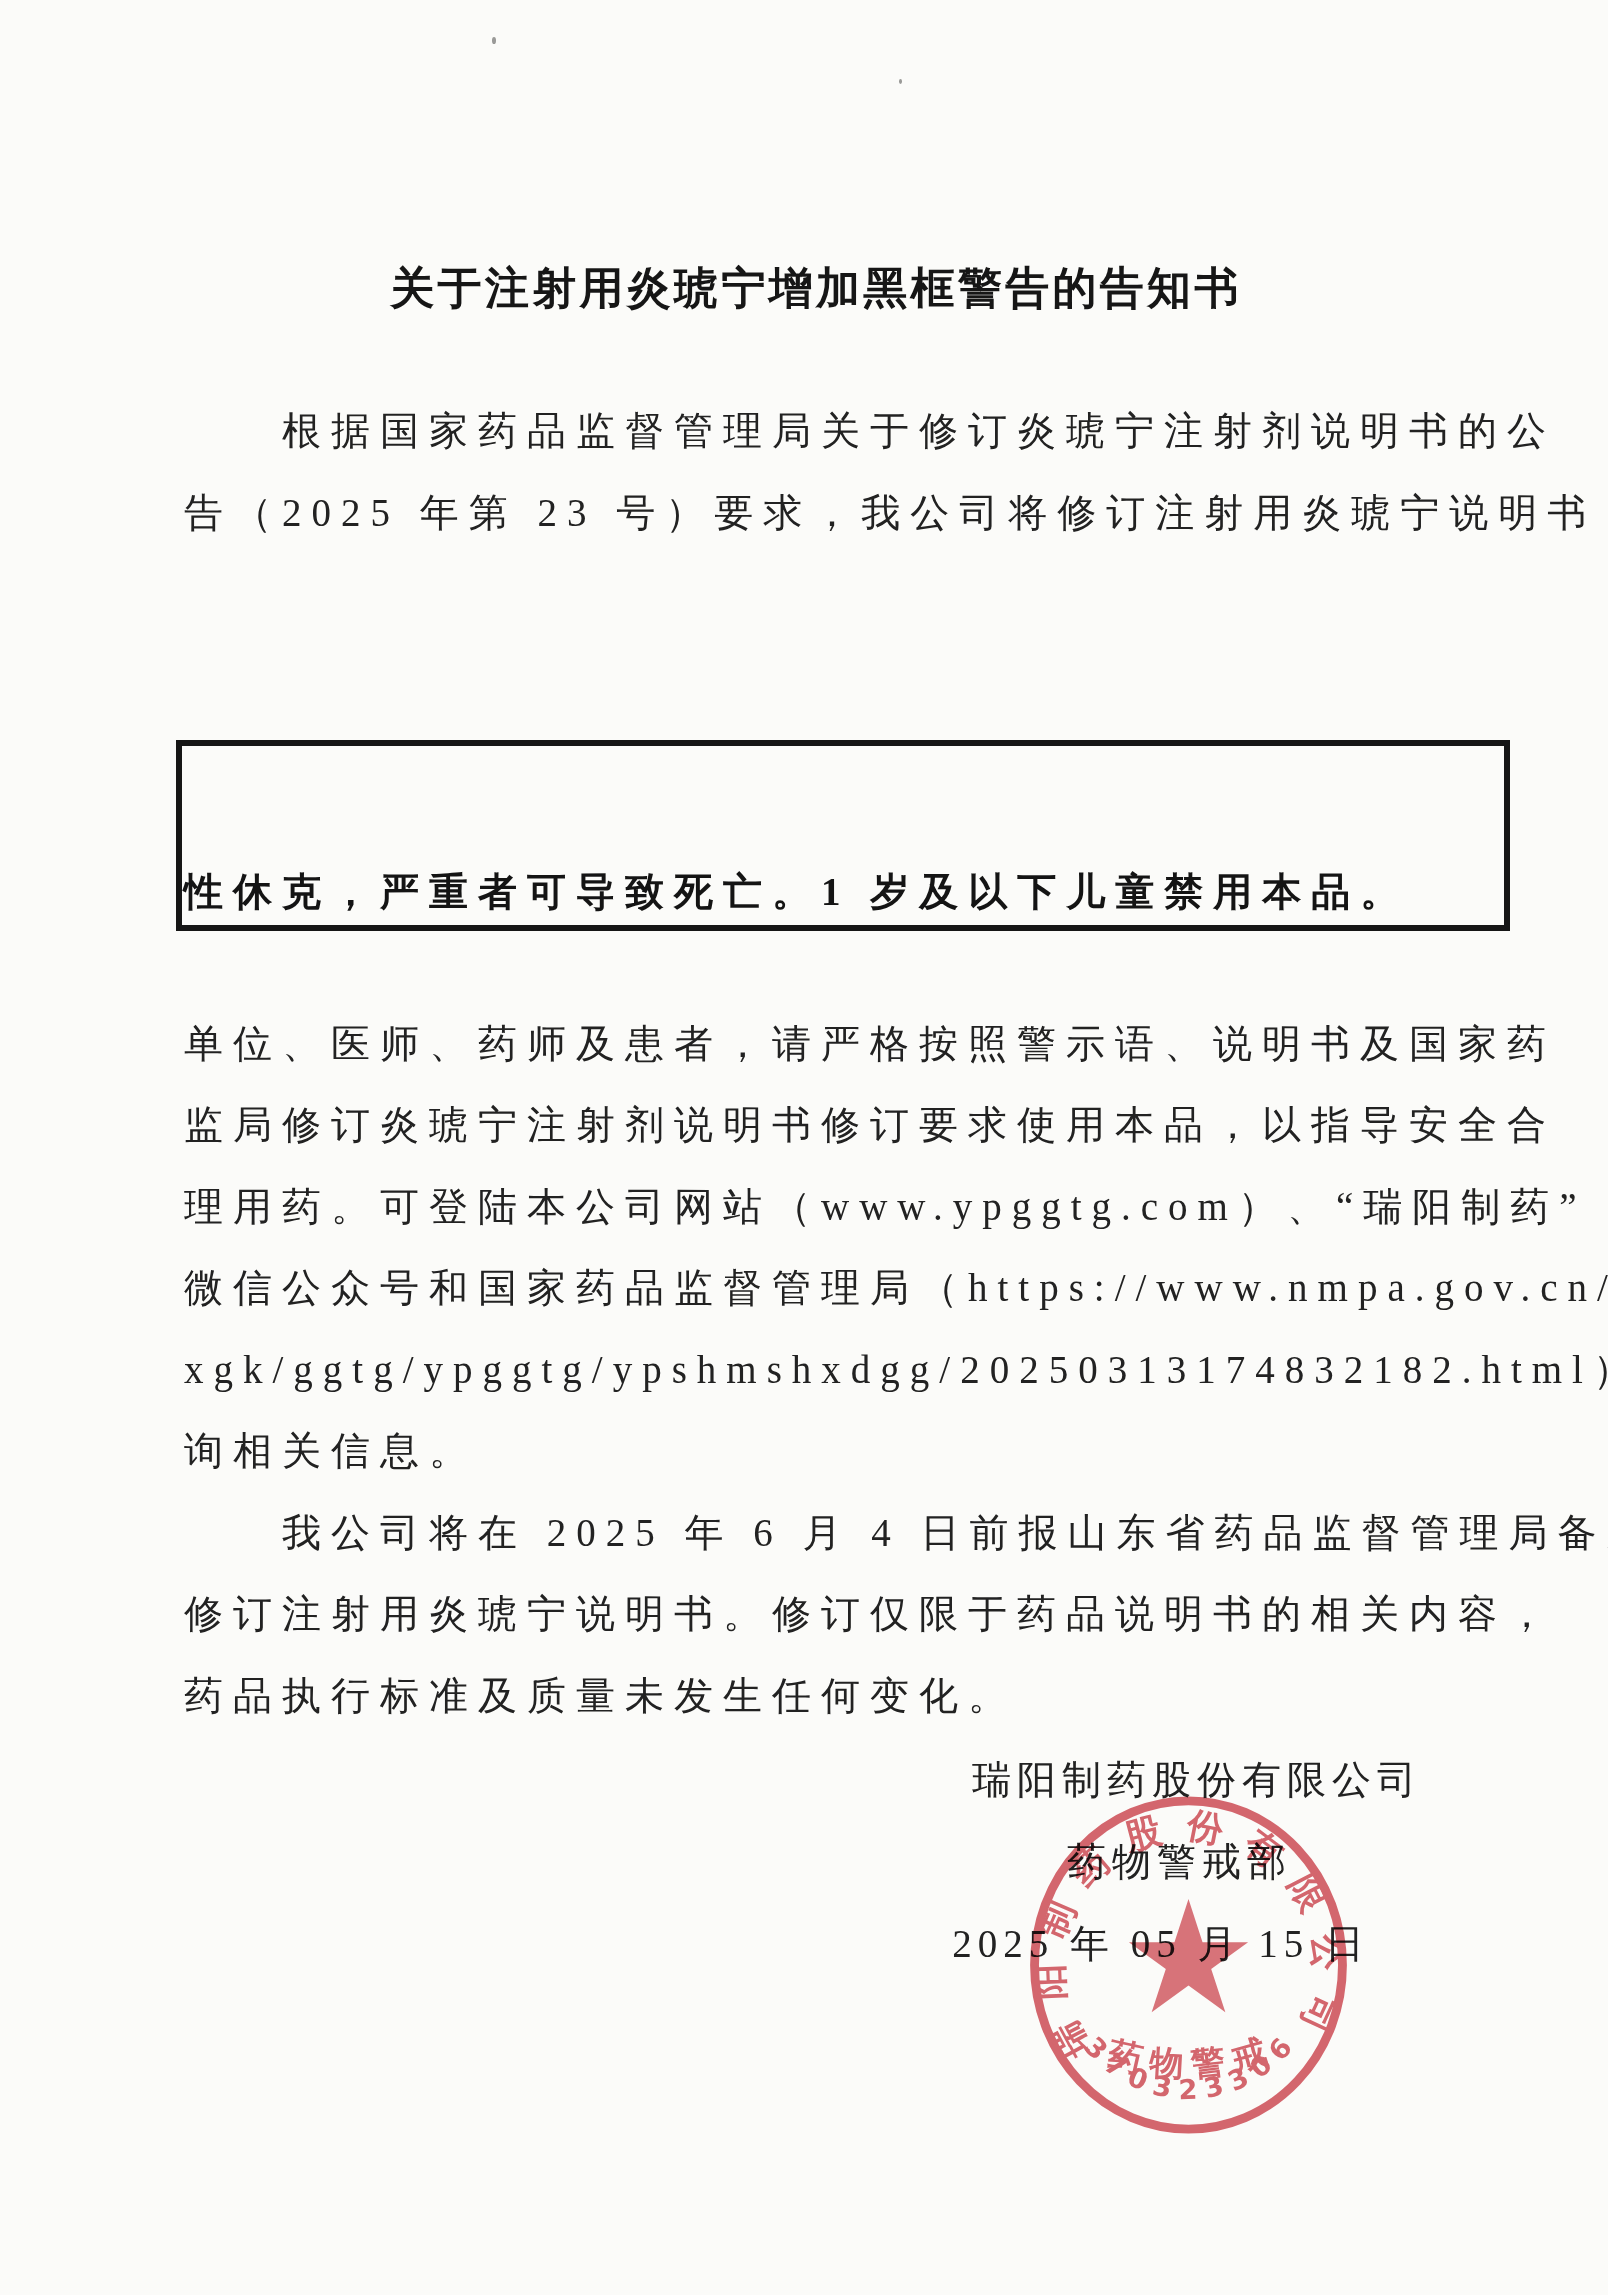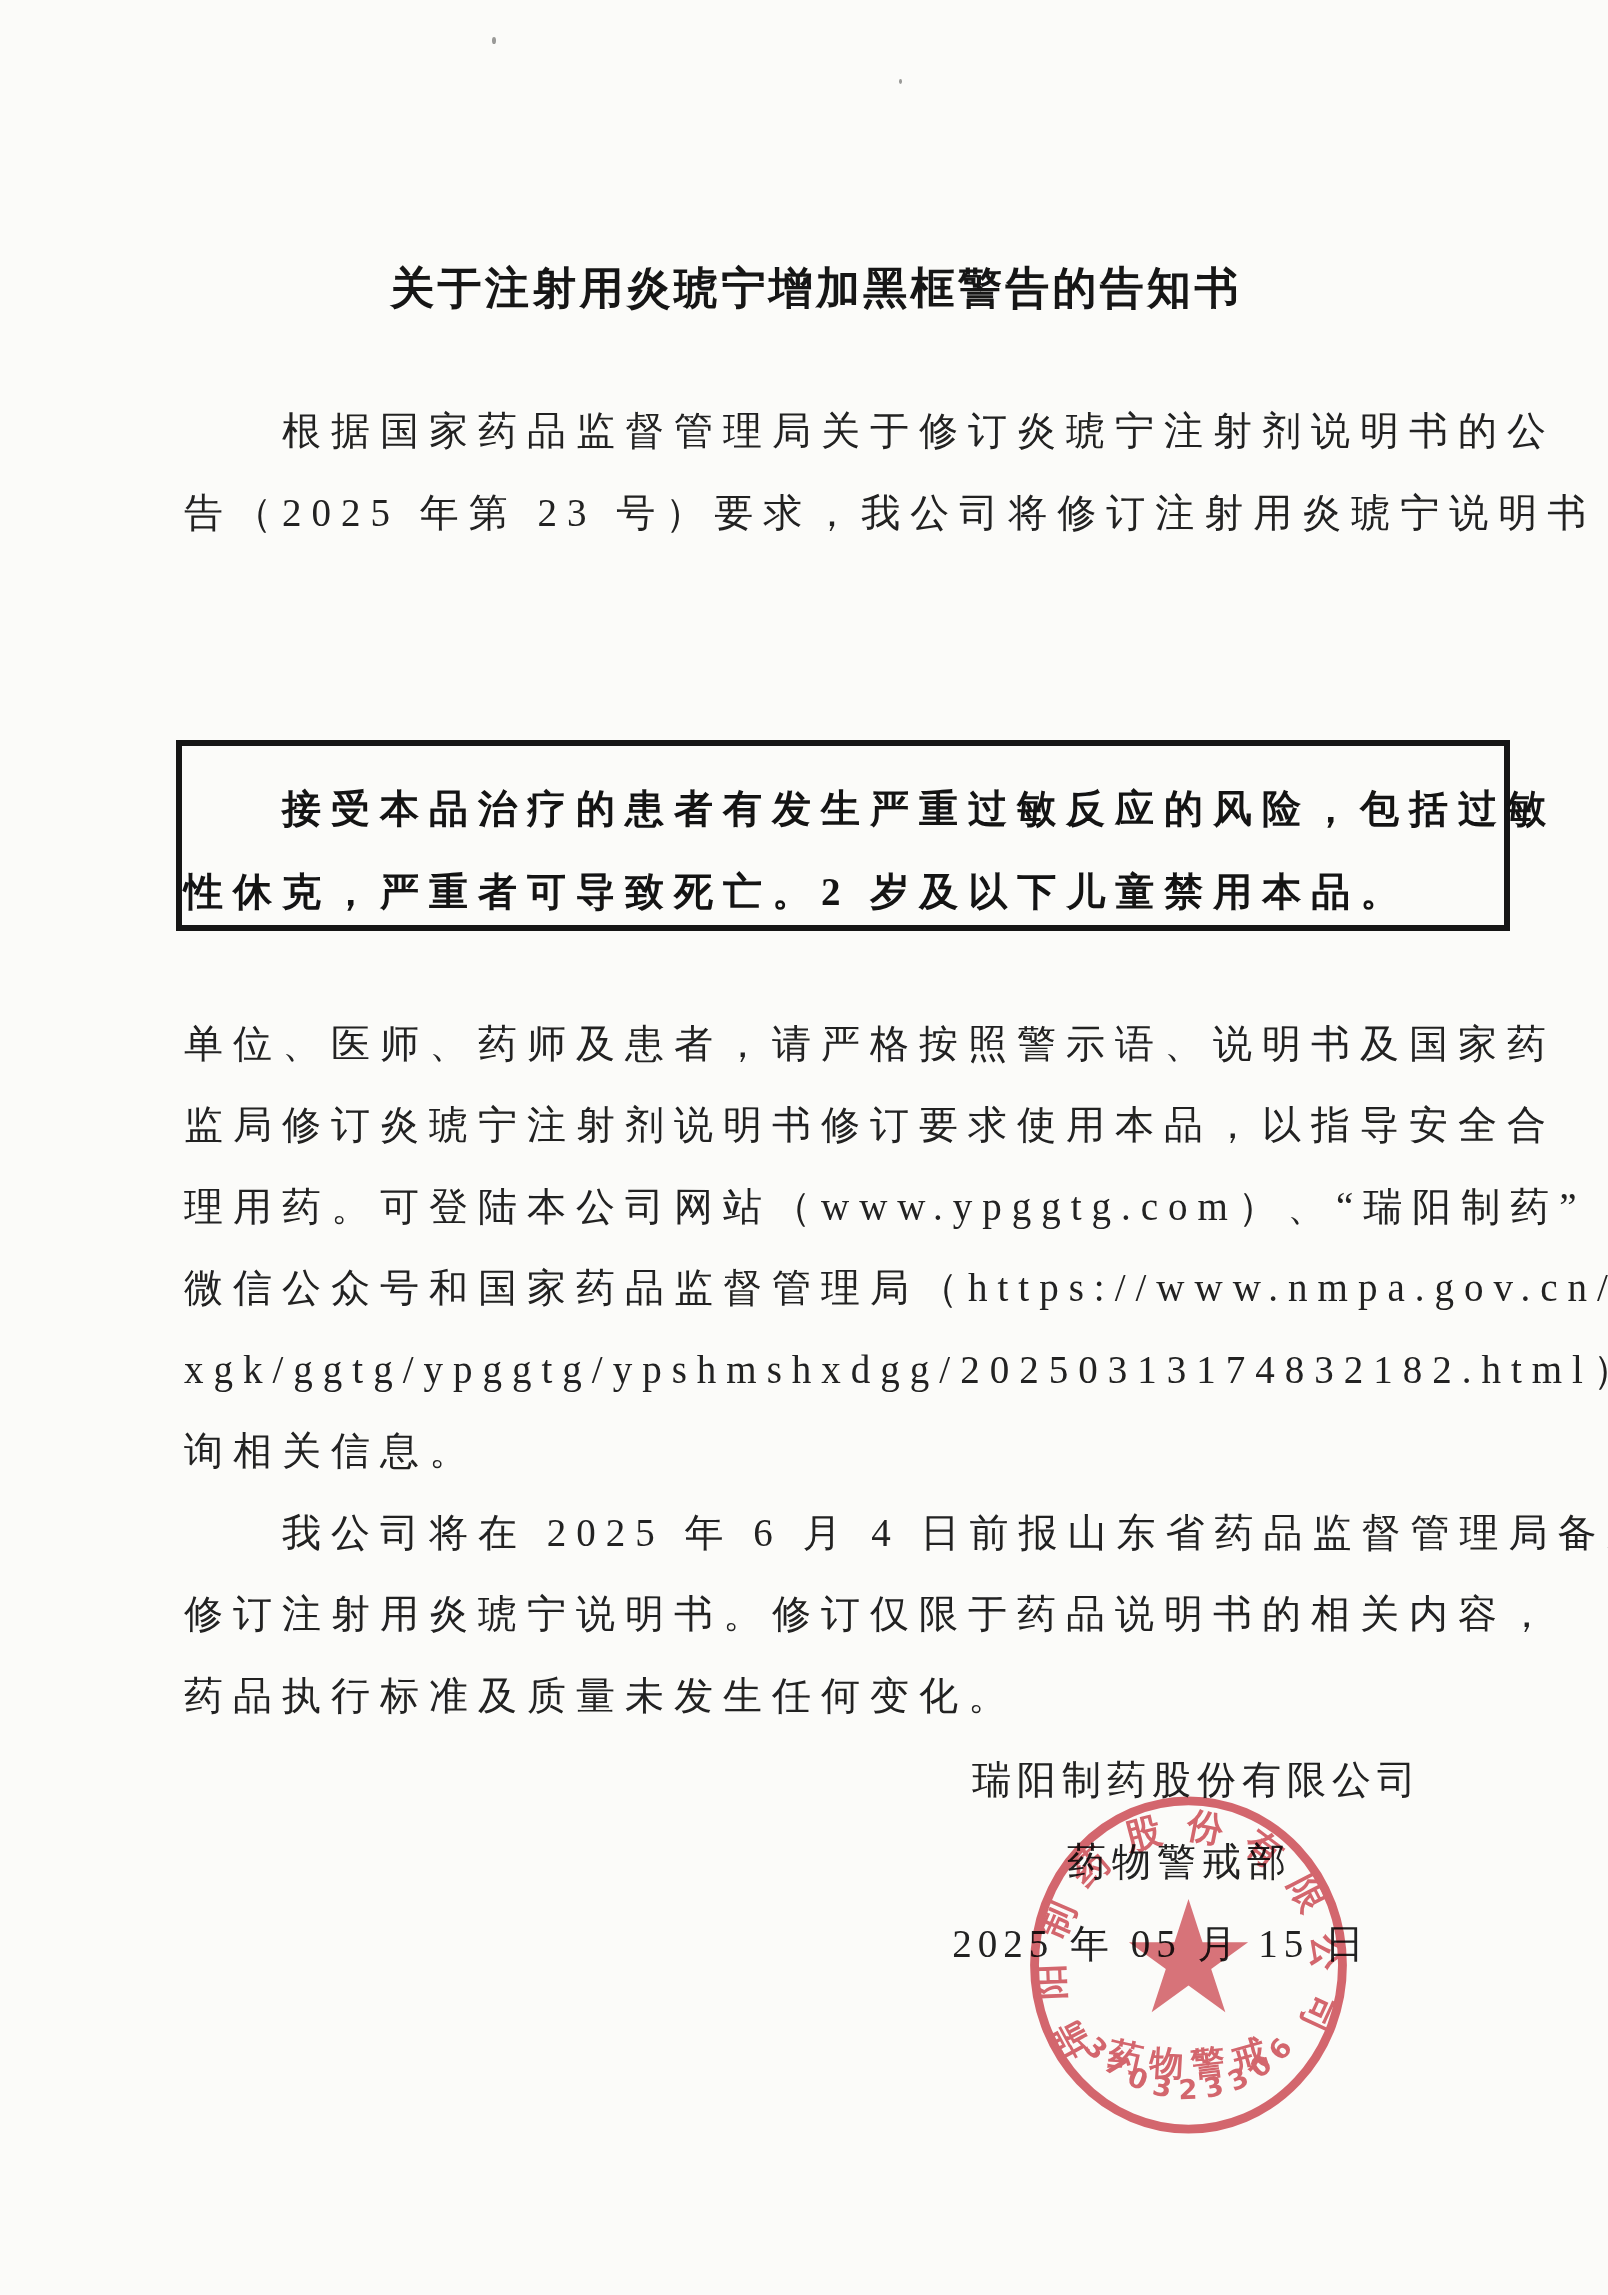--- a/index.html
+++ b/index.html
@@ -83,22 +83,21 @@
 <body>
 
 <div class="page">
 
   <h1 class="title">关于注射用炎琥宁增加黑框警告的告知书</h1>
 
   <div class="line indent" style="top:409px">根据国家药品监督管理局关于修订炎琥宁注射剂说明书的公</div>
   <div class="line" style="top:491px">告（2025 年第 23 号）要求，我公司将修订注射用炎琥宁说明书，</div>
 
   <div class="warning-box"></div>
-  <div class="line bold indent" style="top:787px">接受本品治疗的患者有发生严重过敏反应的风险，包括过敏</div>
-  <div class="line bold" style="top:870px">性休克，严重者可导致死亡。2 岁及以下儿童禁用本品。</div>
+  <div class="line bold" style="top:870px">性休克，严重者可导致死亡。1 岁及以下儿童禁用本品。</div>
 
   <div class="line" style="top:1022px">单位、医师、药师及患者，请严格按照警示语、说明书及国家药</div>
   <div class="line" style="top:1103px">监局修订炎琥宁注射剂说明书修订要求使用本品，以指导安全合</div>
   <div class="line" style="top:1185px">理用药。可登陆本公司网站（www.ypggtg.com）、“瑞阳制药”</div>
   <div class="line" style="top:1266px">微信公众号和国家药品监督管理局（https://www.nmpa.gov.cn/x</div>
   <div class="line" style="top:1348px">xgk/ggtg/ypggtg/ypshmshxdgg/20250313174832182.html），查</div>
   <div class="line" style="top:1429px">询相关信息。</div>
 
   <div class="line indent" style="top:1511px">我公司将在 2025 年 6 月 4 日前报山东省药品监督管理局备案</div>
   <div class="line" style="top:1592px">修订注射用炎琥宁说明书。修订仅限于药品说明书的相关内容，</div>

